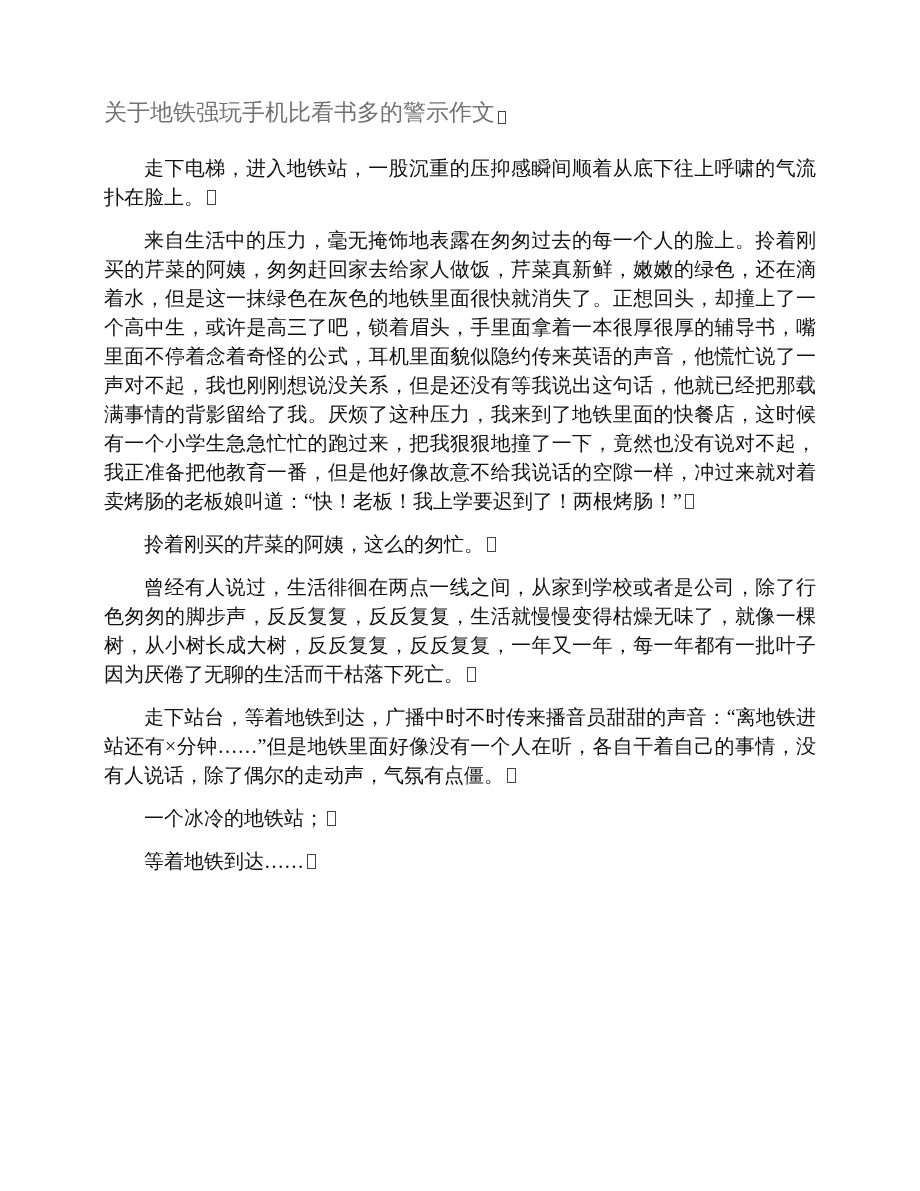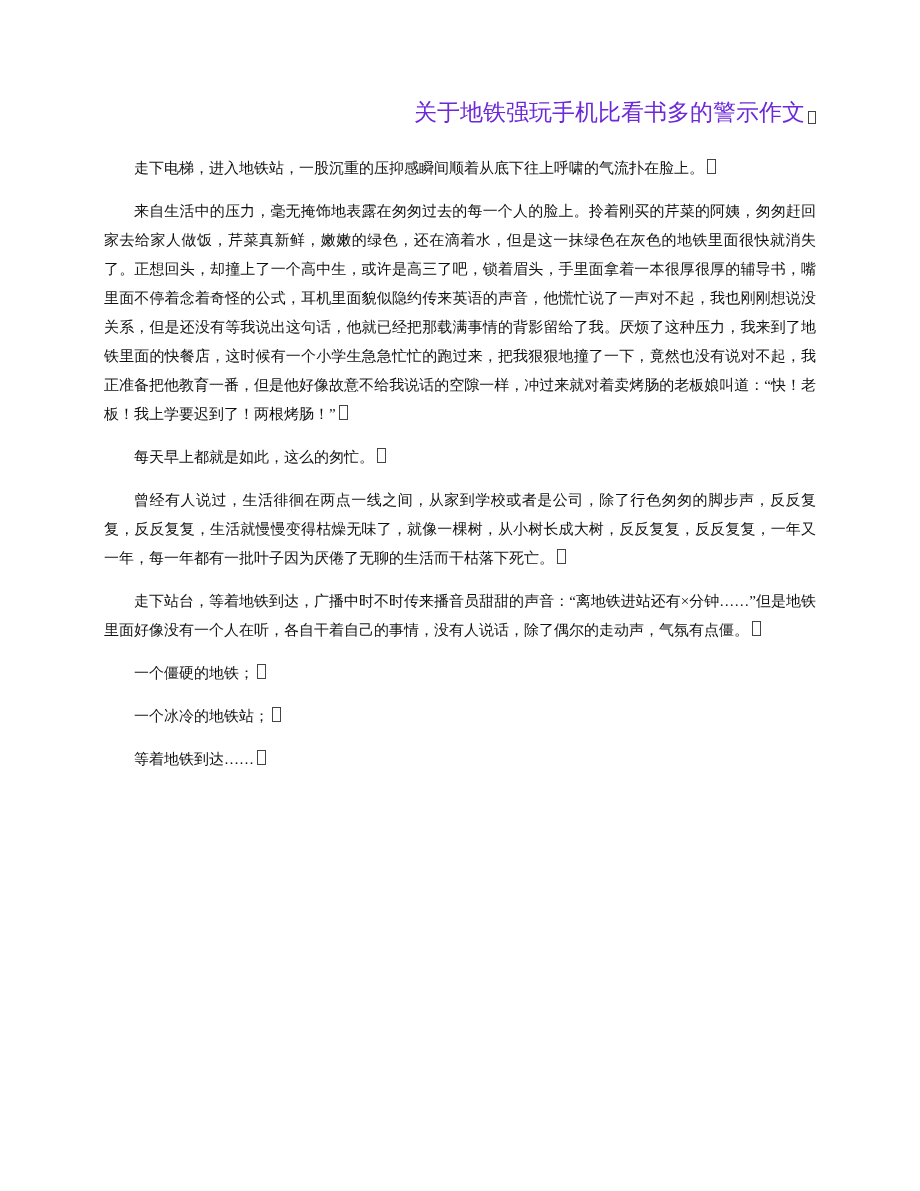--- a/index.html
+++ b/index.html
@@ -18,26 +18,26 @@
     box-sizing: border-box;
     width: 920px;
     height: 1191px;
     padding: 98px 104px 0 104px;
     background: #ffffff;
   }
   .doc-title {
     font-size: 23px;
     font-weight: normal;
     line-height: 30px;
-    text-align: right;
+    text-align: left;
     margin: 0 0 26px 0;
-    color: #6d28d9;
+    color: #737373;
   }
   .para {
-    font-size: 15px;
+    font-size: 20px;
     line-height: 29px;
     text-align: justify;
     text-indent: 2em;
     margin: 0 0 14px 0;
     color: #111111;
     word-break: break-all;
   }
   
   .eop {
     display: inline-block;
@@ -57,27 +57,26 @@
 <body>
 
 <div class="page">
 
   <h1 class="doc-title"><span>关于地铁强玩手机比看书多的警示作文</span><span class="eop eop-title"></span></h1>
 
   <p class="para"><span>走下电梯，进入地铁站，一股沉重的压抑感瞬间顺着从底下往上呼啸的气流扑在脸上。</span><span class="eop"></span></p>
 
   <p class="para"><span>来自生活中的压力，毫无掩饰地表露在匆匆过去的每一个人的脸上。拎着刚买的芹菜的阿姨，匆匆赶回家去给家人做饭，芹菜真新鲜，嫩嫩的绿色，还在滴着水，但是这一抹绿色在灰色的地铁里面很快就消失了。正想回头，却撞上了一个高中生，或许是高三了吧，锁着眉头，手里面拿着一本很厚很厚的辅导书，嘴里面不停着念着奇怪的公式，耳机里面貌似隐约传来英语的声音，他慌忙说了一声对不起，我也刚刚想说没关系，但是还没有等我说出这句话，他就已经把那载满事情的背影留给了我。厌烦了这种压力，我来到了地铁里面的快餐店，这时候有一个小学生急急忙忙的跑过来，把我狠狠地撞了一下，竟然也没有说对不起，我正准备把他教育一番，但是他好像故意不给我说话的空隙一样，冲过来就对着卖烤肠的老板娘叫道：“快！老板！我上学要迟到了！两根烤肠！”</span><span class="eop"></span></p>
 
-  <p class="para"><span>每天早上都就是如此，这么的匆忙。</span><span class="eop"></span></p>
+  <p class="para"><span>拎着刚买的芹菜的阿姨，这么的匆忙。</span><span class="eop"></span></p>
 
   <p class="para"><span>曾经有人说过，生活徘徊在两点一线之间，从家到学校或者是公司，除了行色匆匆的脚步声，反反复复，反反复复，生活就慢慢变得枯燥无味了，就像一棵树，从小树长成大树，反反复复，反反复复，一年又一年，每一年都有一批叶子因为厌倦了无聊的生活而干枯落下死亡。</span><span class="eop"></span></p>
 
 
   <p class="para"><span>走下站台，等着地铁到达，广播中时不时传来播音员甜甜的声音：“离地铁进站还有×分钟……”但是地铁里面好像没有一个人在听，各自干着自己的事情，没有人说话，除了偶尔的走动声，气氛有点僵。</span><span class="eop"></span></p>
 
 
-  <p class="para"><span>一个僵硬的地铁；</span><span class="eop"></span></p>
 
   <p class="para"><span>一个冰冷的地铁站；</span><span class="eop"></span></p>
 
   <p class="para"><span>等着地铁到达……</span><span class="eop"></span></p>
 
 </div>
 
 </body></html>

